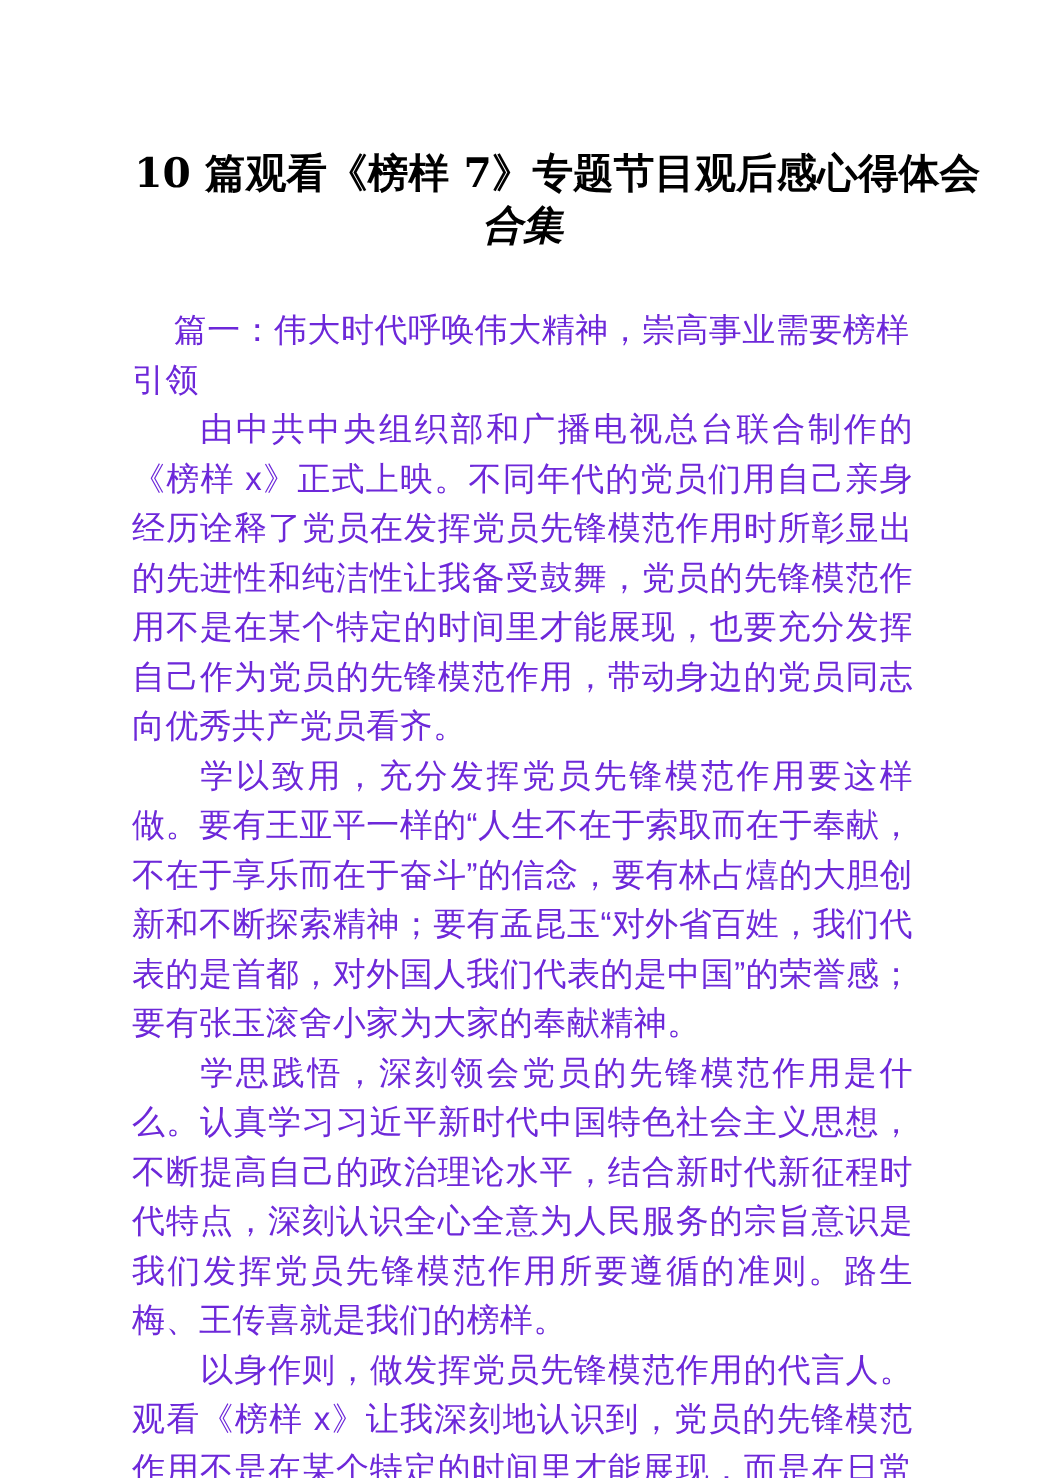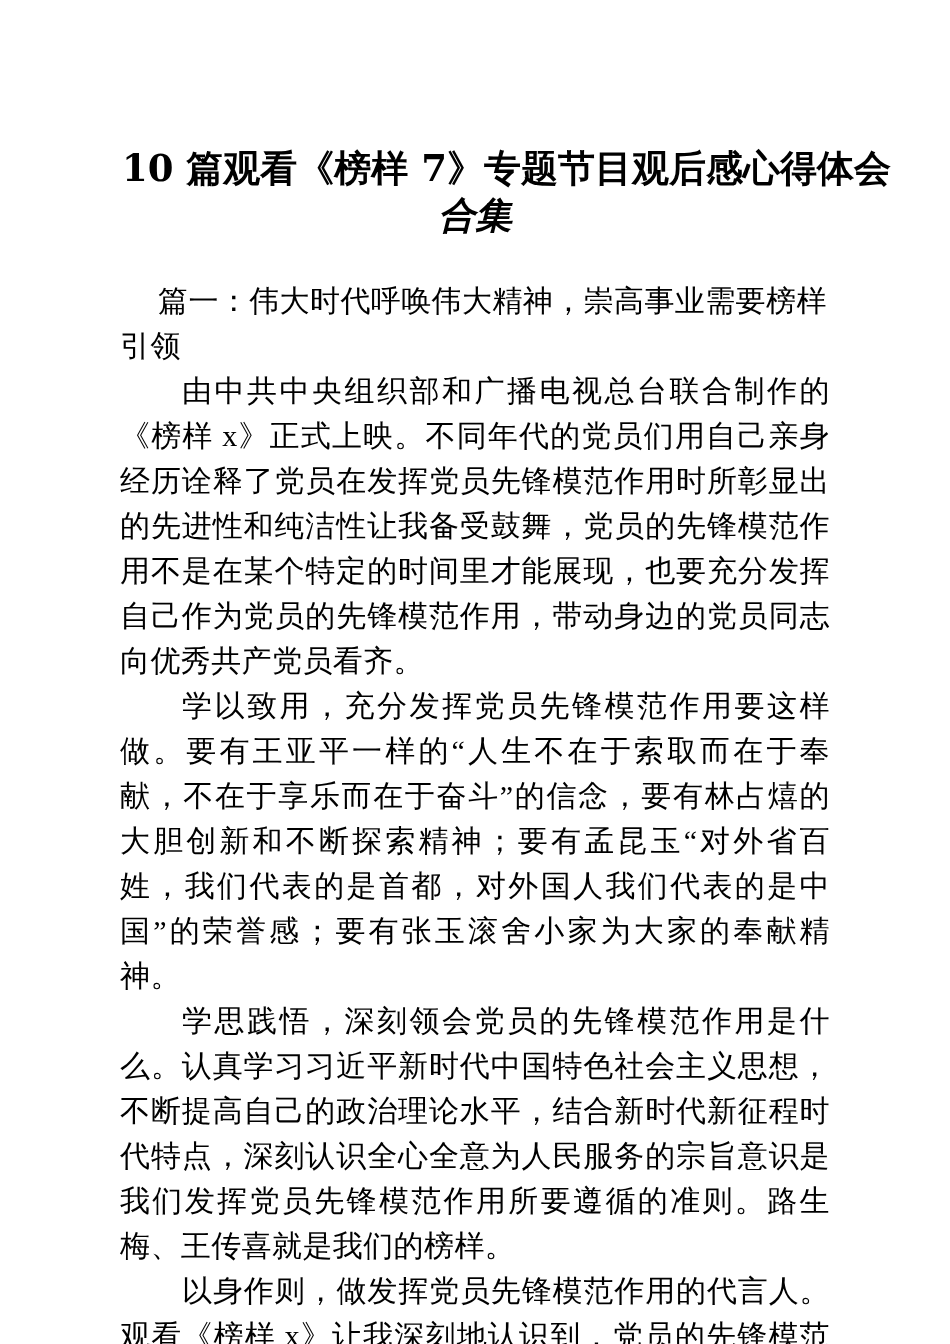--- a/index.html
+++ b/index.html
@@ -20,21 +20,21 @@
     width: 950px;
     height: 1344px;
     background: #ffffff;
     box-sizing: border-box;
   }
 
   
   .doc-title {
     position: absolute;
     left: 122px;
-    top: 145px;
+    top: 134px;
     width: 706px;
     font-family: "DejaVu Serif", "Liberation Serif", serif;
     font-weight: 700;
     font-size: 37px;
     line-height: 47px;
     letter-spacing: 0px;
     color: #000000;
     text-align: center;
   }
   .doc-title .title-line-1 {
@@ -52,24 +52,24 @@
   
   .body-block {
     position: absolute;
     left: 120px;
     top: 278px;
     width: 710px;
   }
 
   .para {
     margin: 0;
-    font-family: Liberation Serif, serif;
+    font-family: Liberation Sans, sans-serif;
     font-size: 30px;
     line-height: 45px;
-    color: #000000;
+    color: #6d28d9;
     text-align: justify;
     text-justify: inter-character;
     letter-spacing: 0.4px;
     text-indent: 62px;
   }
   .para.section-head {
     text-indent: 38px;
     text-align: left;
   }
   .para + .para {

